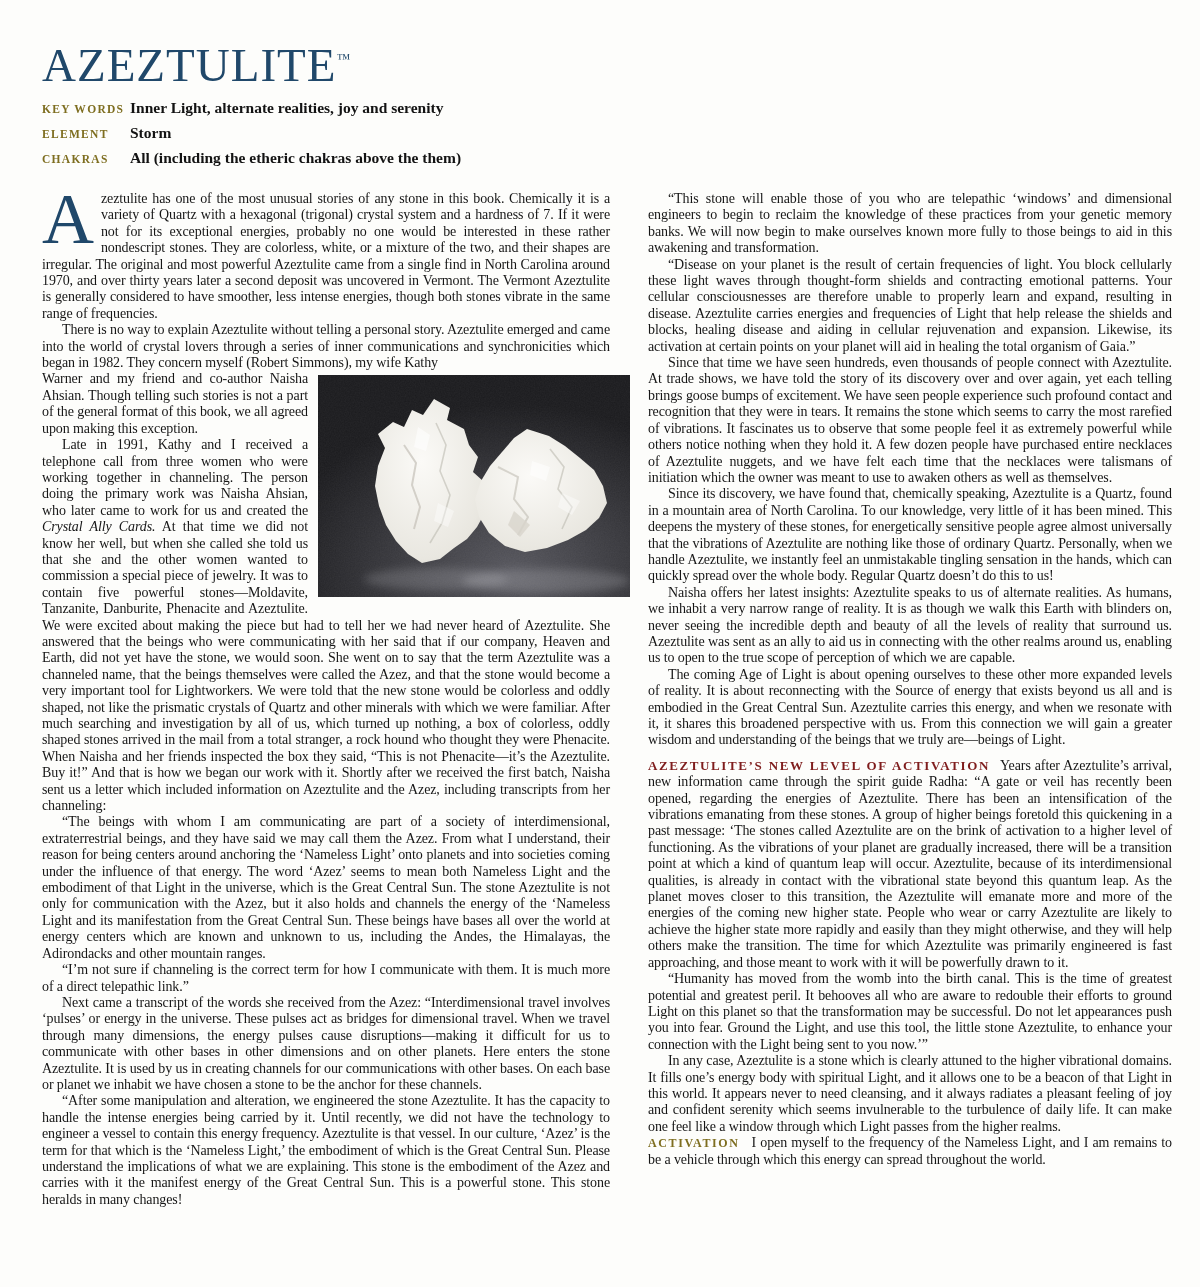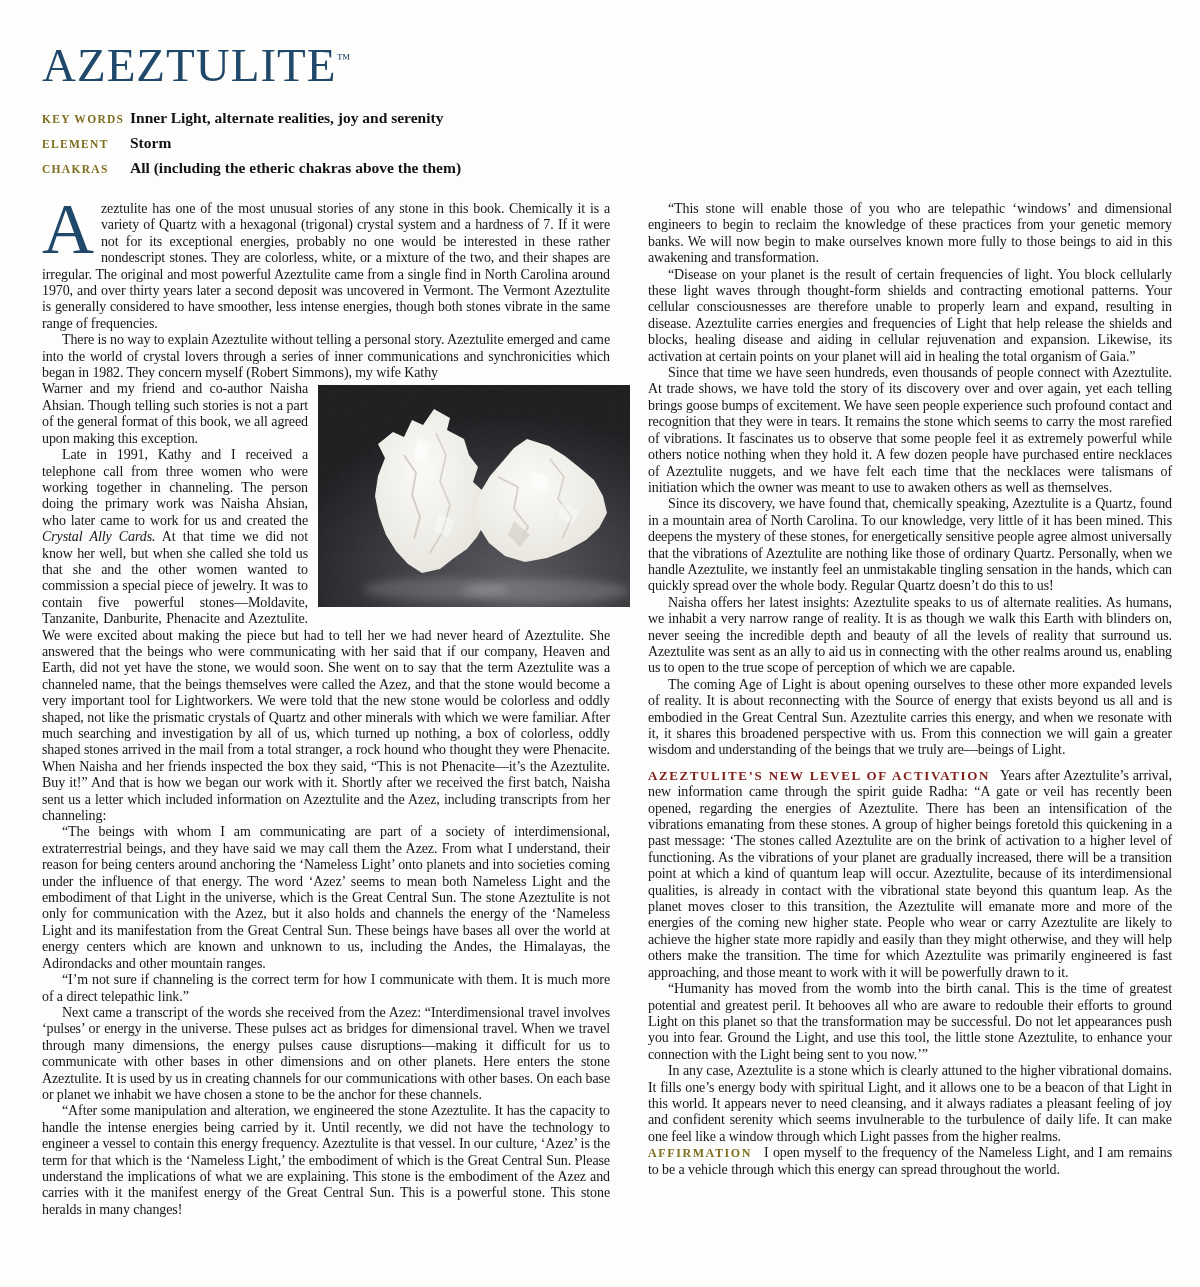--- a/index.html
+++ b/index.html
@@ -6,21 +6,21 @@
   body{
     width:1200px;height:1287px;overflow:hidden;
     background:#fdfdfb;
     font-family:"Liberation Serif","DejaVu Serif",serif;
     color:#161616;
   }
   .page{box-sizing:border-box;width:1200px;height:1287px;padding:34px 28px 20px 42px;}
   
   .title{
     color:#20486a;font-size:47px;line-height:50px;letter-spacing:1px;
-    font-weight:normal;margin:0 0 16px 0;
+    font-weight:normal;margin:0 0 6px 0;
   }
   .tm{font-size:14px;vertical-align:18px;letter-spacing:0;}
   .meta{margin:0 0 20px 0;}
   .meta-row{display:flex;align-items:baseline;line-height:23px;}
   .meta-label{
     flex:0 0 88px;color:#7e6e20;font-size:11.5px;font-weight:bold;
     letter-spacing:1.3px;font-family:"Liberation Serif",serif;
   }
   .meta-value{font-size:15.5px;font-weight:bold;color:#131313;}
   
@@ -124,17 +124,17 @@
     <div class="col">
       <p class="ind"><span>“This stone will enable those of you who are telepathic ‘windows’ and dimensional engineers to begin to reclaim the knowledge of these practices from your genetic memory banks. We will now begin to make ourselves known more fully to those beings to aid in this awakening and transformation.</span></p>
       <p class="ind"><span>“Disease on your planet is the result of certain frequencies of light. You block cellularly these light waves through thought-form shields and contracting emotional patterns. Your cellular consciousnesses are therefore unable to properly learn and expand, resulting in disease. Azeztulite carries energies and frequencies of Light that help release the shields and blocks, healing disease and aiding in cellular rejuvenation and expansion. Likewise, its activation at certain points on your planet will aid in healing the total organism of Gaia.”</span></p>
       <p class="ind"><span>Since that time we have seen hundreds, even thousands of people connect with Azeztulite. At trade shows, we have told the story of its discovery over and over again, yet each telling brings goose bumps of excitement. We have seen people experience such profound contact and recognition that they were in tears. It remains the stone which seems to carry the most rarefied of vibrations. It fascinates us to observe that some people feel it as extremely powerful while others notice nothing when they hold it. A few dozen people have purchased entire necklaces of Azeztulite nuggets, and we have felt each time that the necklaces were talismans of initiation which the owner was meant to use to awaken others as well as themselves.</span></p>
       <p class="ind"><span>Since its discovery, we have found that, chemically speaking, Azeztulite is a Quartz, found in a mountain area of North Carolina. To our knowledge, very little of it has been mined. This deepens the mystery of these stones, for energetically sensitive people agree almost universally that the vibrations of Azeztulite are nothing like those of ordinary Quartz. Personally, when we handle Azeztulite, we instantly feel an unmistakable tingling sensation in the hands, which can quickly spread over the whole body. Regular Quartz doesn’t do this to us!</span></p>
       <p class="ind"><span>Naisha offers her latest insights: Azeztulite speaks to us of alternate realities. As humans, we inhabit a very narrow range of reality. It is as though we walk this Earth with blinders on, never seeing the incredible depth and beauty of all the levels of reality that surround us. Azeztulite was sent as an ally to aid us in connecting with the other realms around us, enabling us to open to the true scope of perception of which we are capable.</span></p>
       <p class="ind"><span>The coming Age of Light is about opening ourselves to these other more expanded levels of reality. It is about reconnecting with the Source of energy that exists beyond us all and is embodied in the Great Central Sun. Azeztulite carries this energy, and when we resonate with it, it shares this broadened perspective with us. From this connection we will gain a greater wisdom and understanding of the beings that we truly are—beings of Light.</span></p>
       <p class="mt"><span class="sec-head">AZEZTULITE’S NEW LEVEL OF ACTIVATION</span><span>Years after Azeztulite’s arrival, new information came through the spirit guide Radha: “A gate or veil has recently been opened, regarding the energies of Azeztulite. There has been an intensification of the vibrations emanating from these stones. A group of higher beings foretold this quickening in a past message: ‘The stones called Azeztulite are on the brink of activation to a higher level of functioning. As the vibrations of your planet are gradually increased, there will be a transition point at which a kind of quantum leap will occur. Azeztulite, because of its interdimensional qualities, is already in contact with the vibrational state beyond this quantum leap. As the planet moves closer to this transition, the Azeztulite will emanate more and more of the energies of the coming new higher state. People who wear or carry Azeztulite are likely to achieve the higher state more rapidly and easily than they might otherwise, and they will help others make the transition. The time for which Azeztulite was primarily engineered is fast approaching, and those meant to work with it will be powerfully drawn to it.</span></p>
       <p class="ind"><span>“Humanity has moved from the womb into the birth canal. This is the time of greatest potential and greatest peril. It behooves all who are aware to redouble their efforts to ground Light on this planet so that the transformation may be successful. Do not let appearances push you into fear. Ground the Light, and use this tool, the little stone Azeztulite, to enhance your connection with the Light being sent to you now.’”</span></p>
       <p class="ind"><span>In any case, Azeztulite is a stone which is clearly attuned to the higher vibrational domains. It fills one’s energy body with spiritual Light, and it allows one to be a beacon of that Light in this world. It appears never to need cleansing, and it always radiates a pleasant feeling of joy and confident serenity which seems invulnerable to the turbulence of daily life. It can make one feel like a window through which Light passes from the higher realms.</span></p>
-      <p><span class="aff-label">AFFIRMATION</span><span>I open myself to the frequency of the Nameless Light, and I am remains to be a vehicle through which this energy can spread throughout the world.</span></p>
+      <p><span class="aff-label">ACTIVATION</span><span>I open myself to the frequency of the Nameless Light, and I am remains to be a vehicle through which this energy can spread throughout the world.</span></p>
     </div>
 
   </div>
 </div>
 
 </body></html>

